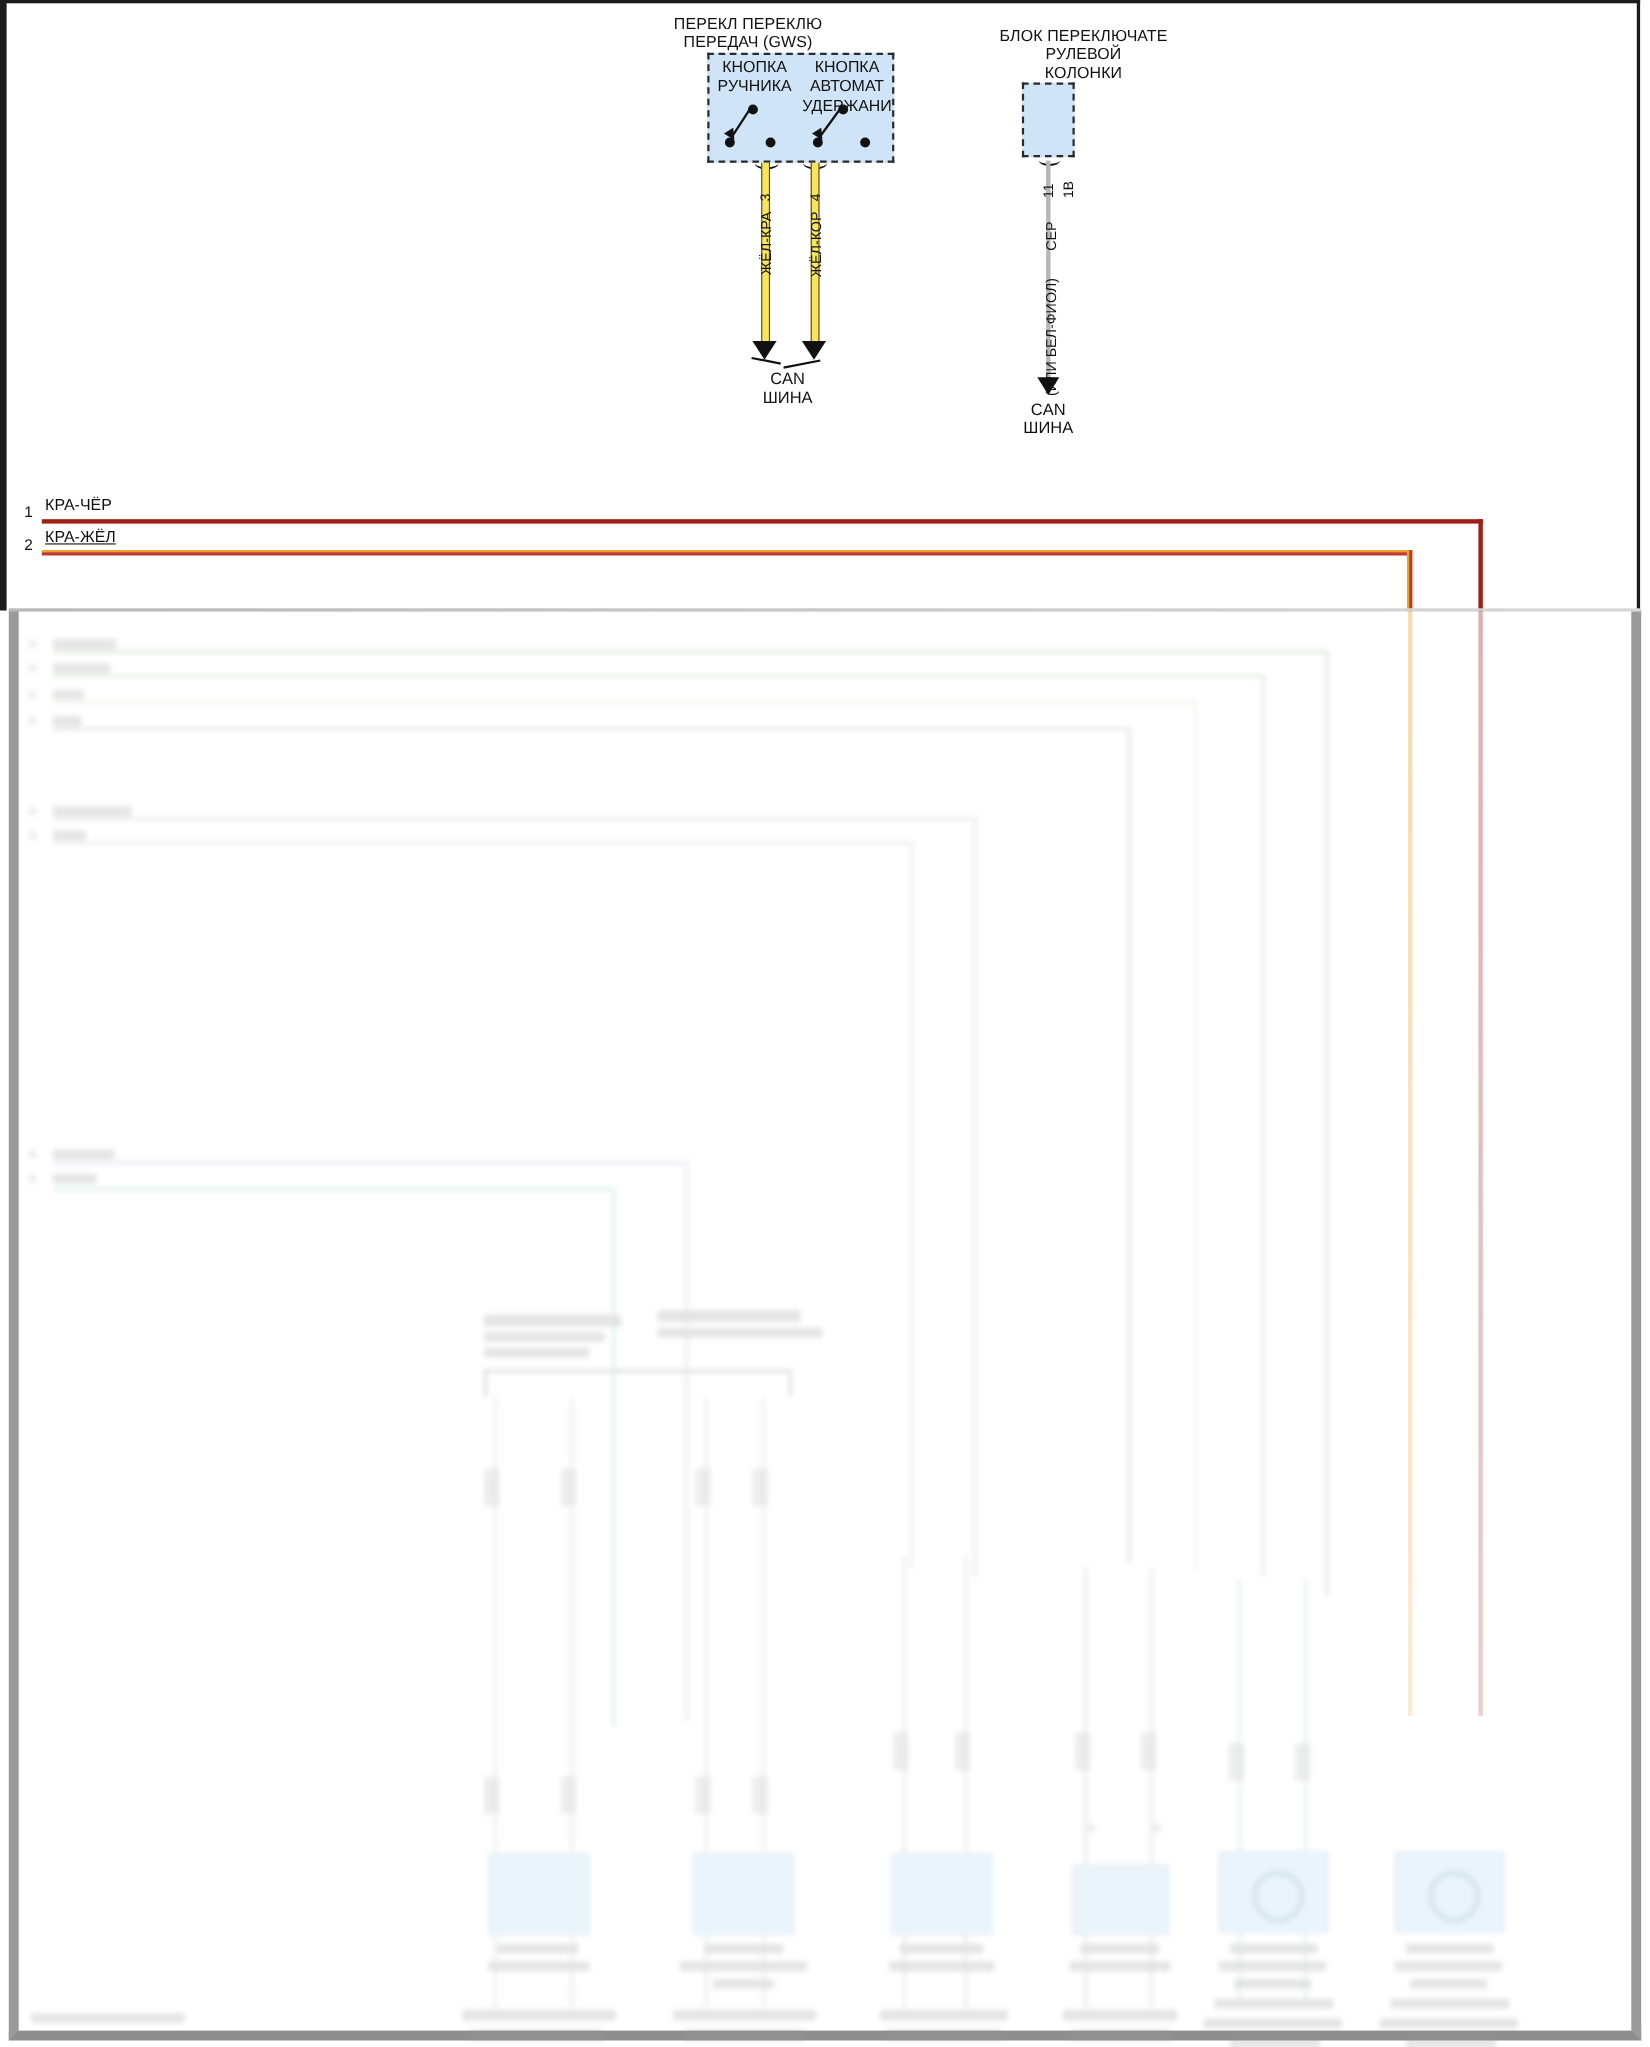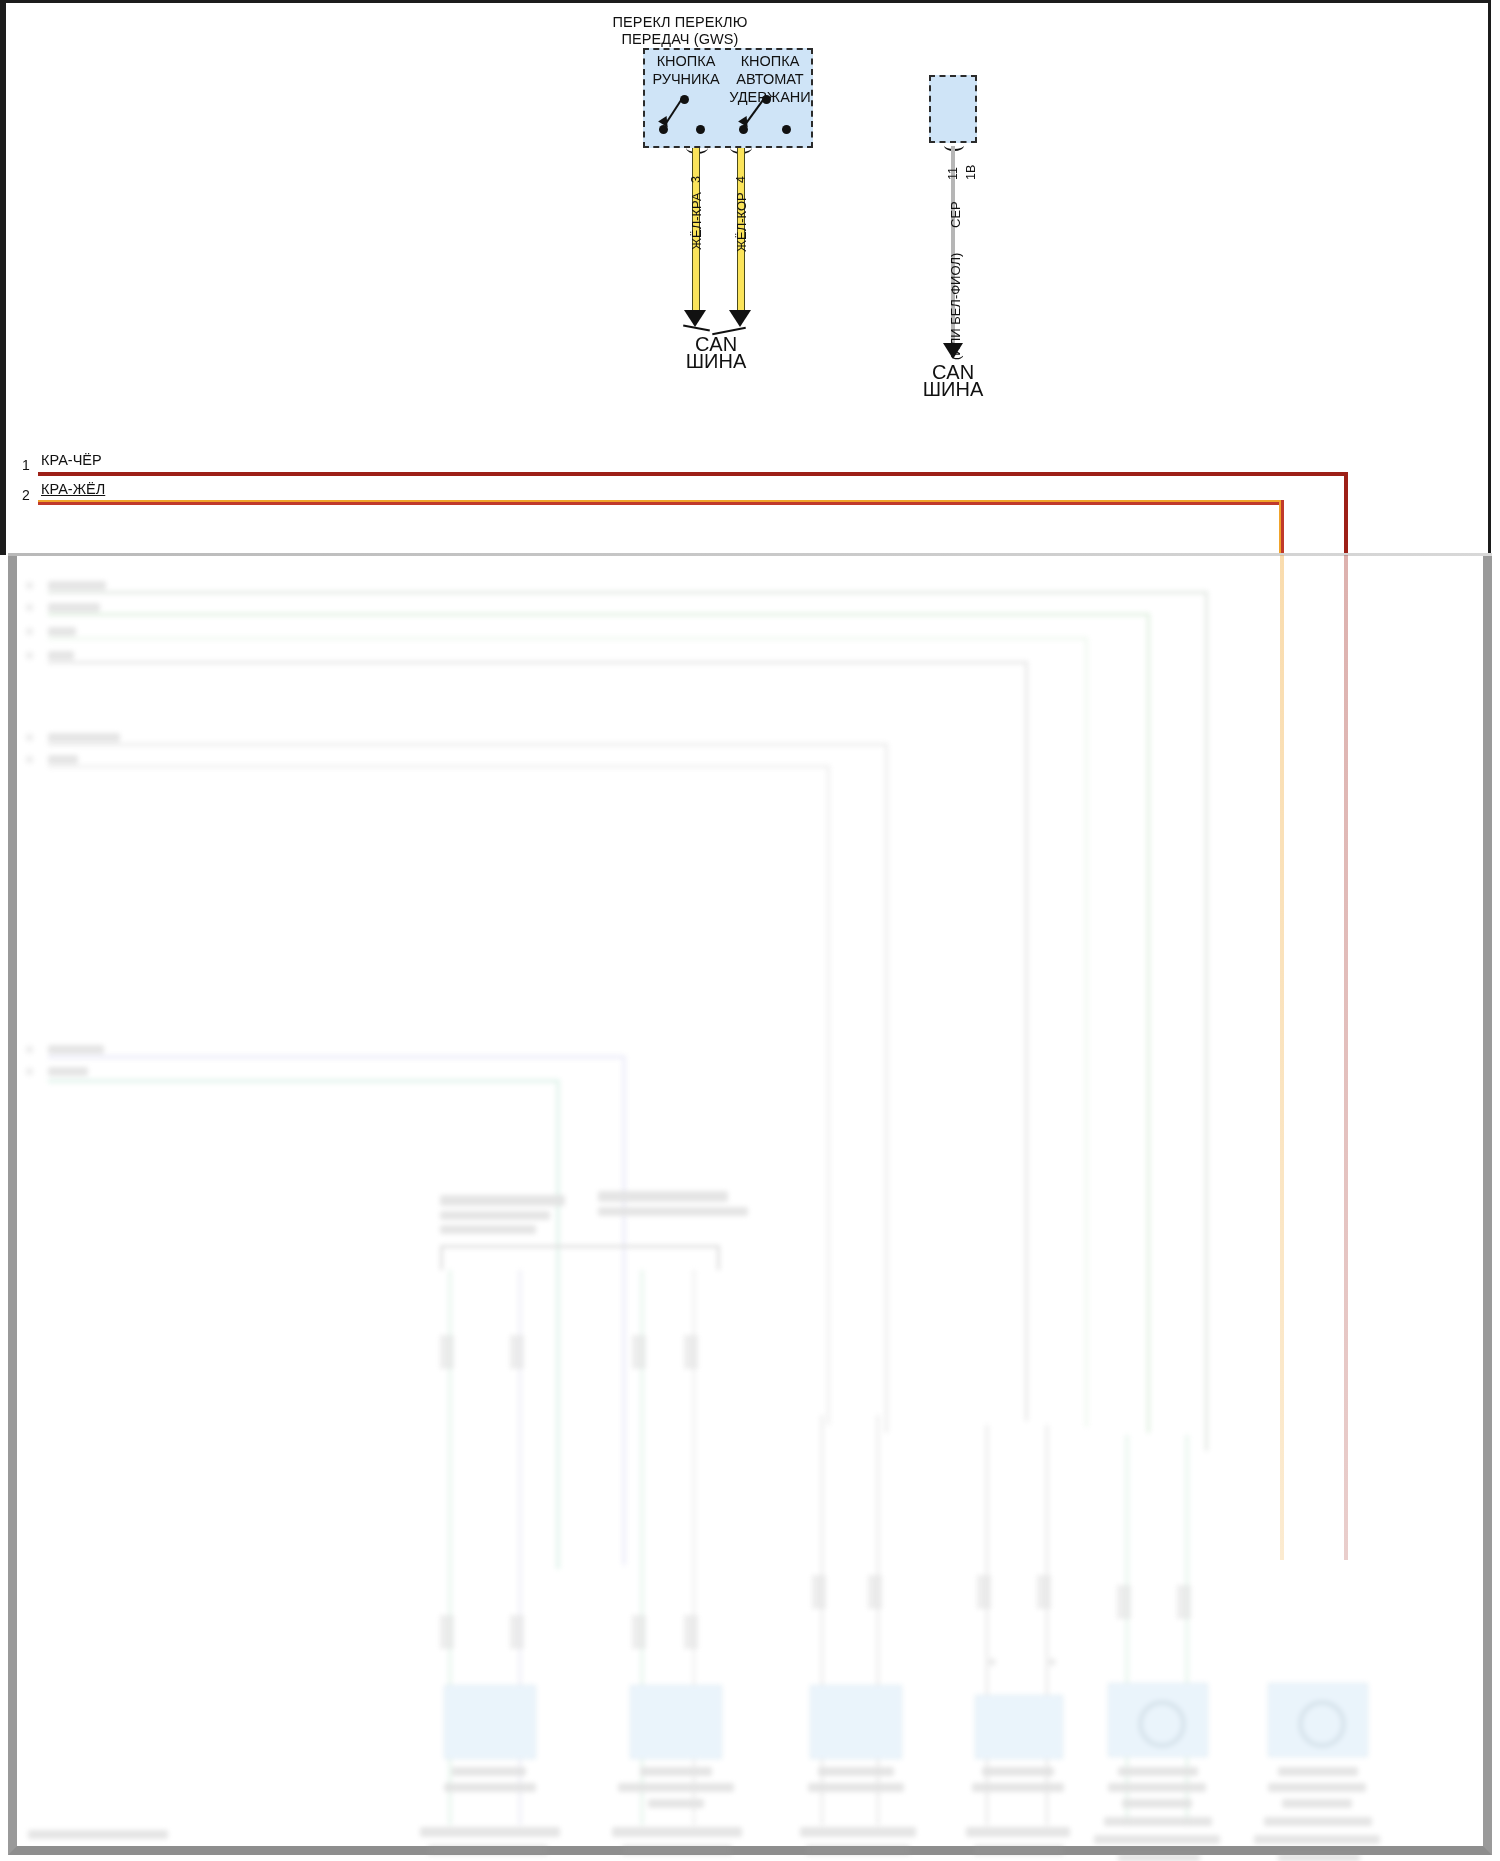--- a/index.html
+++ b/index.html
@@ -46,21 +46,21 @@
 
   
   .dnarrow{position:absolute;width:0;height:0;border-left:11px solid transparent;
            border-right:11px solid transparent;border-top:17px solid #111;}
   .dnarrow-sm{position:absolute;width:0;height:0;border-left:10px solid transparent;
               border-right:10px solid transparent;border-top:16px solid #111;}
 
   
   .brkt{position:absolute;border-bottom:2px solid #111;border-radius:0 0 50% 50%;}
 
-  .canlbl{position:absolute;text-align:center;font-size:20px;line-height:17px;color:#111;white-space:pre-line;}
+  .canlbl{position:absolute;text-align:center;font-size:15px;line-height:17px;color:#111;white-space:pre-line;}
 
   
   .busjoin{position:absolute;height:0;border-top:2px solid #111;}
 
   
   .pinnum{position:absolute;font-size:14px;color:#111;}
   .wirename{position:absolute;font-size:14.5px;color:#111;white-space:nowrap;}
 
   
   .faded{position:absolute;filter:blur(2.6px);opacity:.30;}
@@ -115,20 +115,23 @@
   <div class="wire w-yellow" style="left:737px;top:148px;width:6px;height:167px;"></div>
   <div class="vnum" style="left:734px;top:183px;">4</div>
   <div class="vlabel" style="left:734px;top:252px;">ЖЁЛ-КОР</div>
   <div class="dnarrow" style="left:729px;top:310px;"></div>
 
   <div class="busjoin" style="left:683px;top:327px;width:27px;transform:rotate(11deg);"></div>
   <div class="busjoin" style="left:712px;top:330px;width:34px;transform:rotate(-11deg);"></div>
   <div class="canlbl" style="left:666px;top:336px;width:100px;">CAN
 ШИНА</div>
 
+  <div class="cap" style="left:865px;top:25px;width:240px;">БЛОК ПЕРЕКЛЮЧАТЕ
+РУЛЕВОЙ
+КОЛОНКИ</div>
 
   <div class="dashbox" style="left:929px;top:75px;width:48px;height:68px;"></div>
 
   <div class="brkt" style="left:944px;top:140px;width:20px;height:9px;"></div>
 
   <div class="wire w-grey" style="left:951px;top:146px;width:4px;height:200px;"></div>
 
   <div class="vnum" style="left:946px;top:180px;">11</div>
   <div class="vnum" style="left:964px;top:180px;">1B</div>
 

